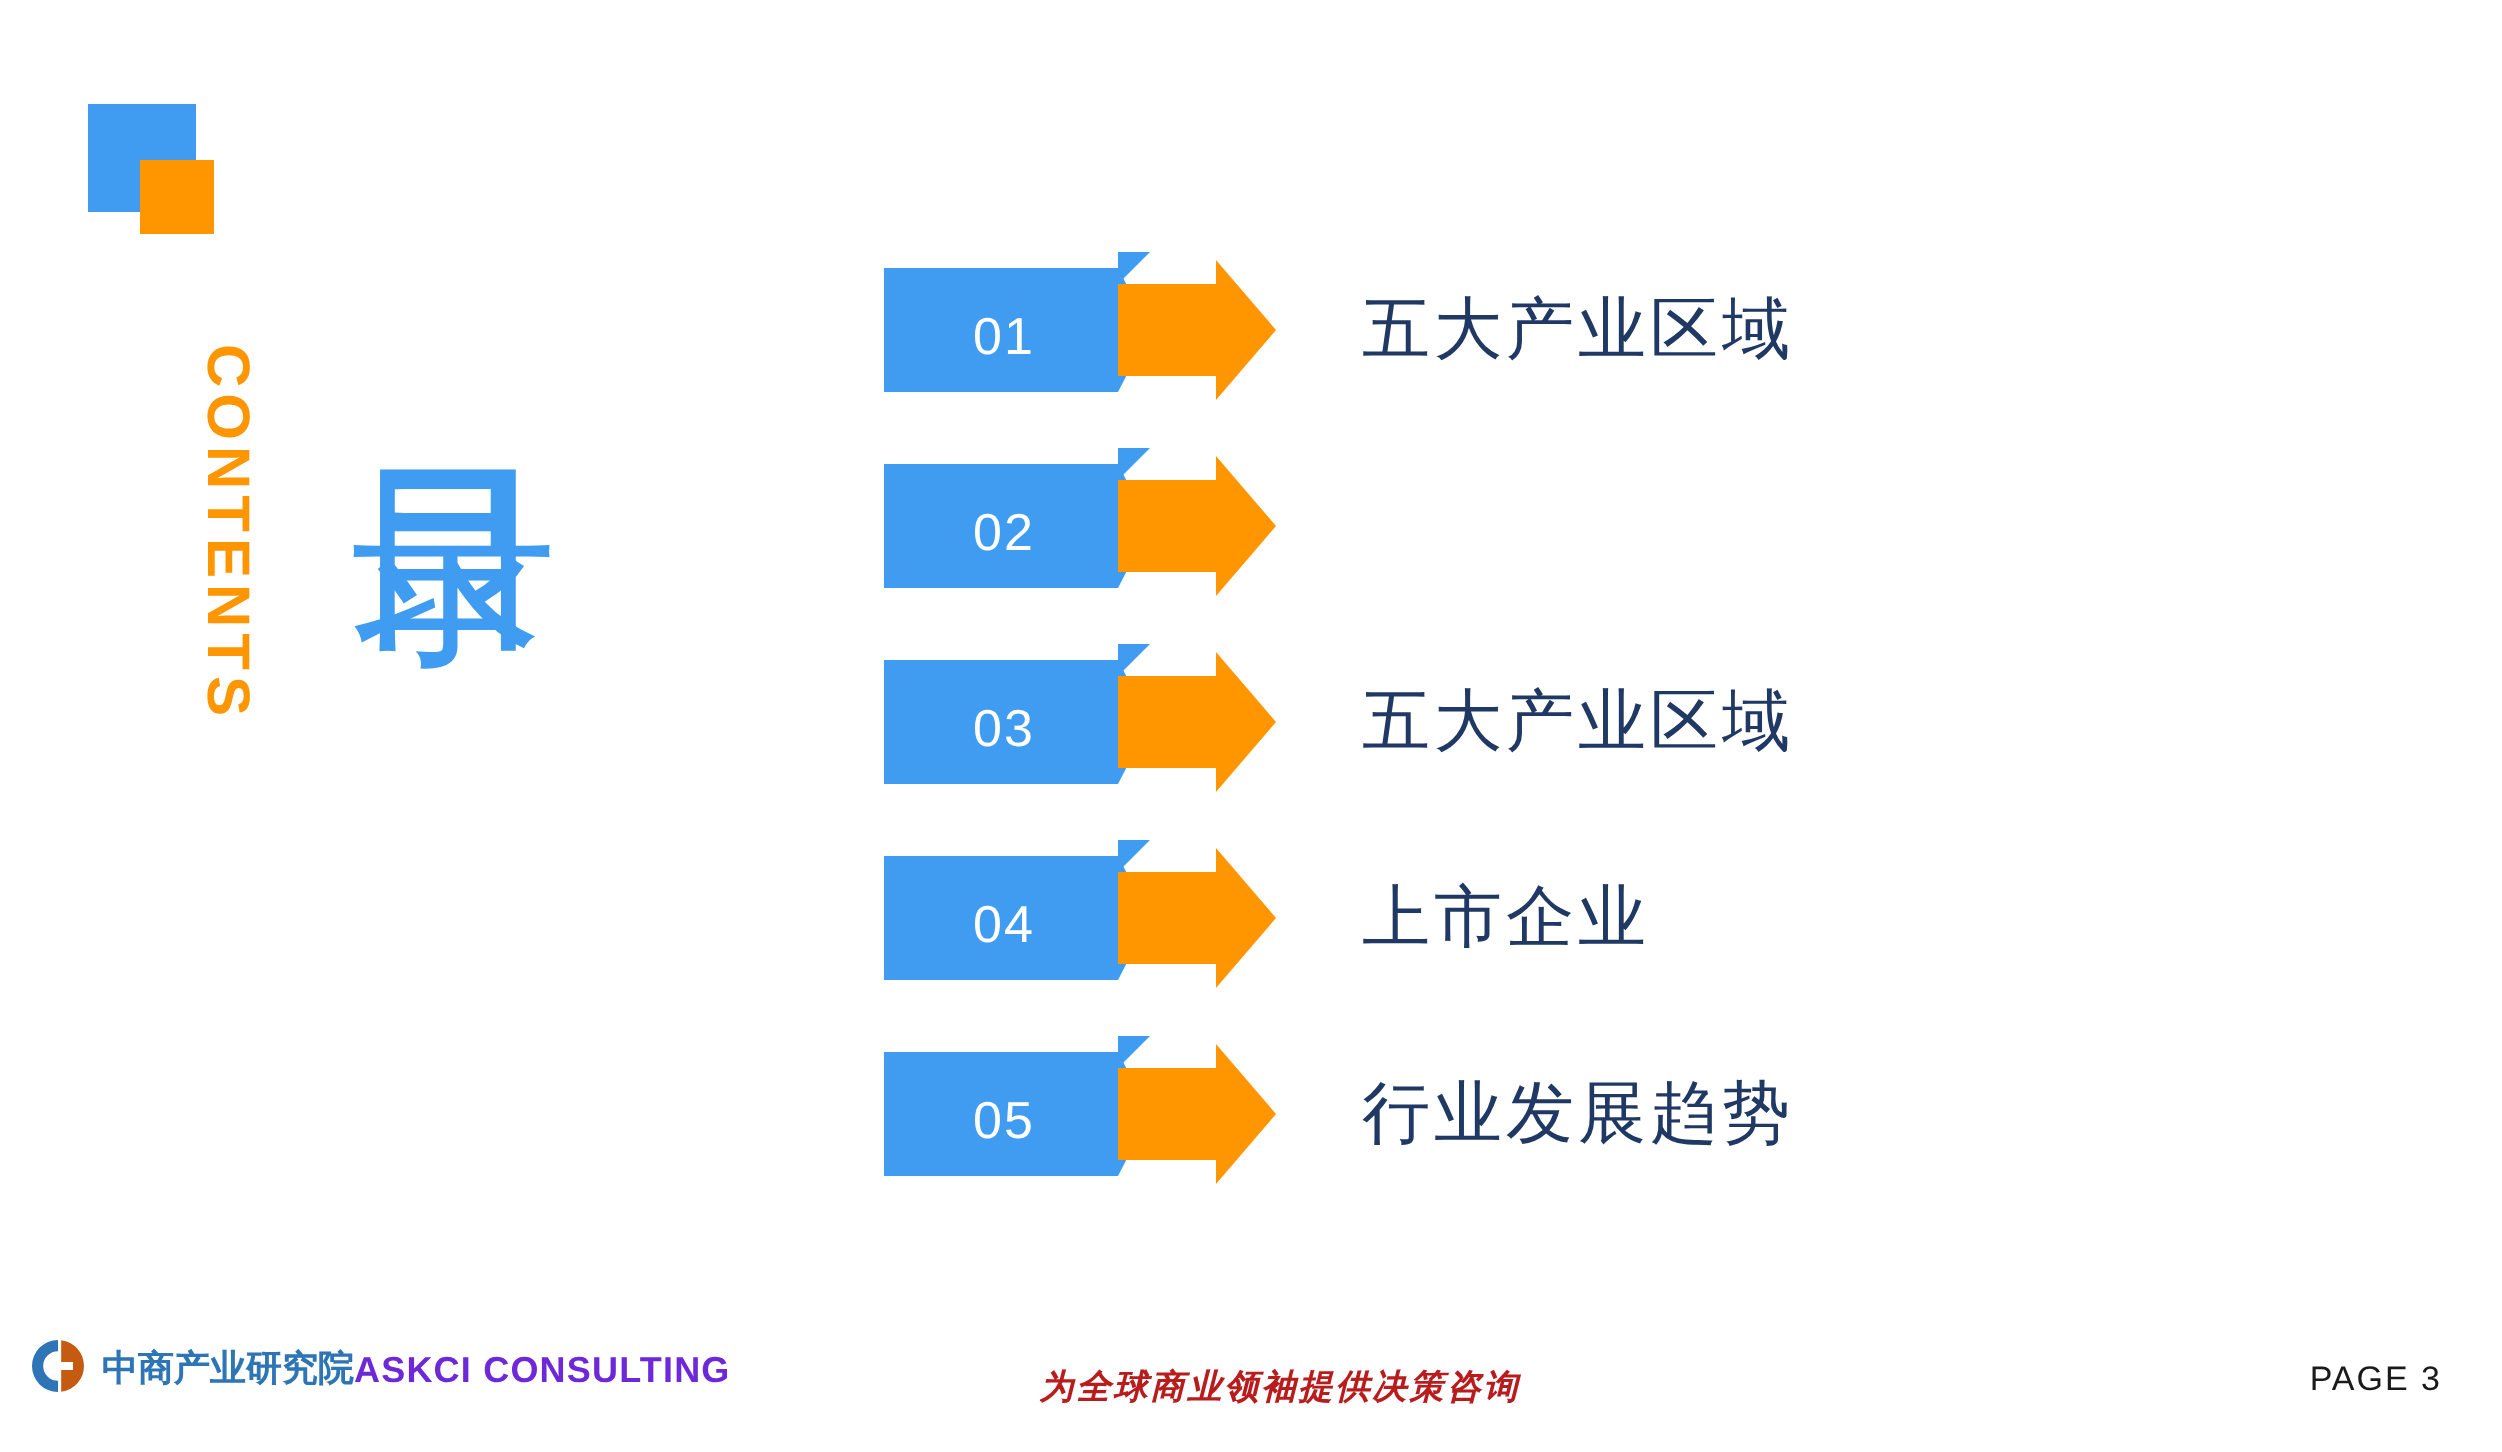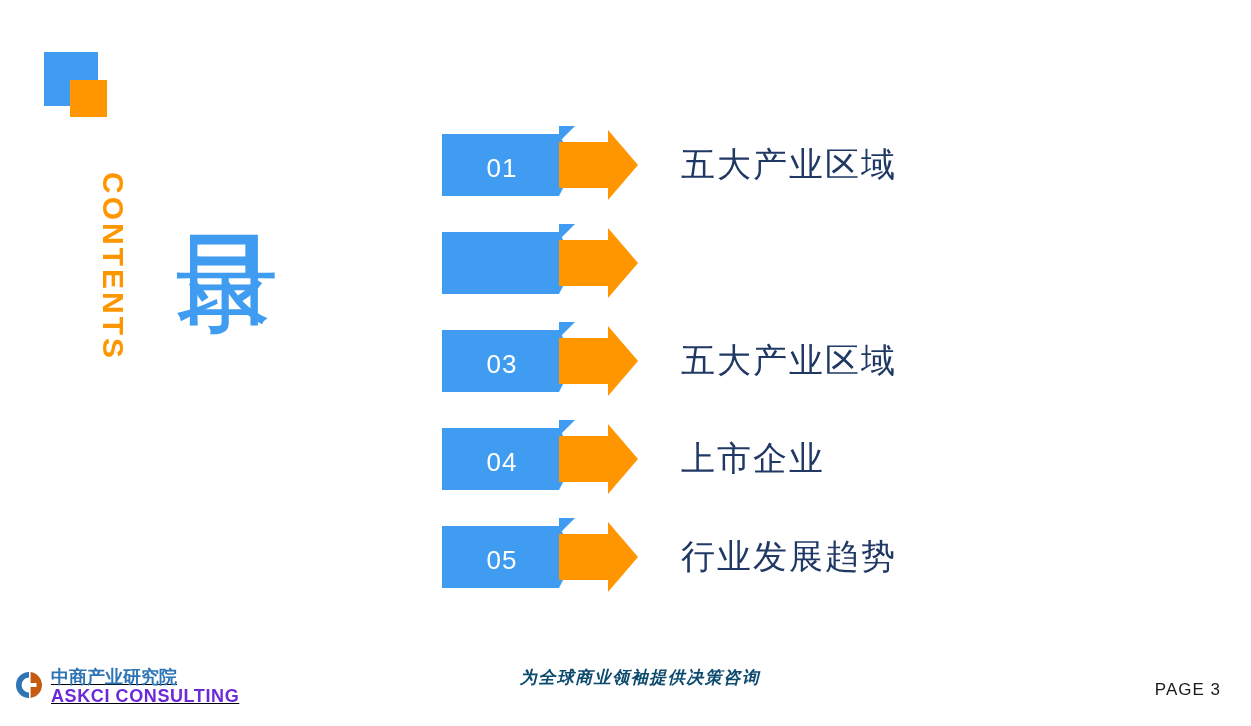--- a/index.html
+++ b/index.html
@@ -140,47 +140,46 @@
     position: absolute;
     left: 14px;
     top: 12px;
     display: flex;
     align-items: center;
     gap: 7px;
   }
   #footer-logo-mark { flex: 0 0 auto; }
   #footer-logo-text {
     display: flex;
-    flex-direction: column;
+    flex-direction: row;
     justify-content: center;
     line-height: 1.05;
-    text-decoration: underline;
   }
   #footer-logo-cn {
     color: #2E75B6;
     font-size: 18px;
     font-weight: 700;
     letter-spacing: 0px;
     font-family: "DejaVu Sans", "Liberation Sans", sans-serif;
   }
   #footer-logo-en {
     color: #6d28d9;
     font-size: 18px;
     font-weight: 700;
     letter-spacing: 0.6px;
     font-family: "Liberation Sans", "DejaVu Sans", sans-serif;
   }
 
   #footer-tagline {
     position: absolute;
     left: 0;
     right: 0;
-    top: 10px;
+    top: 26px;
     text-align: center;
-    color: #0c4a6e;
+    color: #b91c1c;
     font-size: 17px;
     font-style: italic;
     font-weight: 700;
     letter-spacing: 1.5px;
     font-family: "DejaVu Sans", "Liberation Sans", sans-serif;
     padding-left: 29px;
   }
 
   #footer-page {
     position: absolute;
@@ -219,20 +218,21 @@
         <div class="agenda-label">五大产业区域</div>
       </div>
       <div class="agenda-row">
         <div class="agenda-graphic">
           <svg width="200" height="78" viewBox="0 0 200 78">
             <polygon points="117,0 133,0 117,16" fill="#3F9CF0"></polygon>
             <polygon points="0,8 117,8 133,39 117,70 0,70" fill="#3F9CF0"></polygon>
             <polygon points="117,16 166,16 166,4 196,39 166,74 166,62 117,62" fill="#FF9600"></polygon>
           </svg>
         </div>
+        <div class="agenda-number">02</div>
       </div>
       <div class="agenda-row">
         <div class="agenda-graphic">
           <svg width="200" height="78" viewBox="0 0 200 78">
             <polygon points="117,0 133,0 117,16" fill="#3F9CF0"></polygon>
             <polygon points="0,8 117,8 133,39 117,70 0,70" fill="#3F9CF0"></polygon>
             <polygon points="117,16 166,16 166,4 196,39 166,74 166,62 117,62" fill="#FF9600"></polygon>
           </svg>
         </div>
         <div class="agenda-number">03</div>

